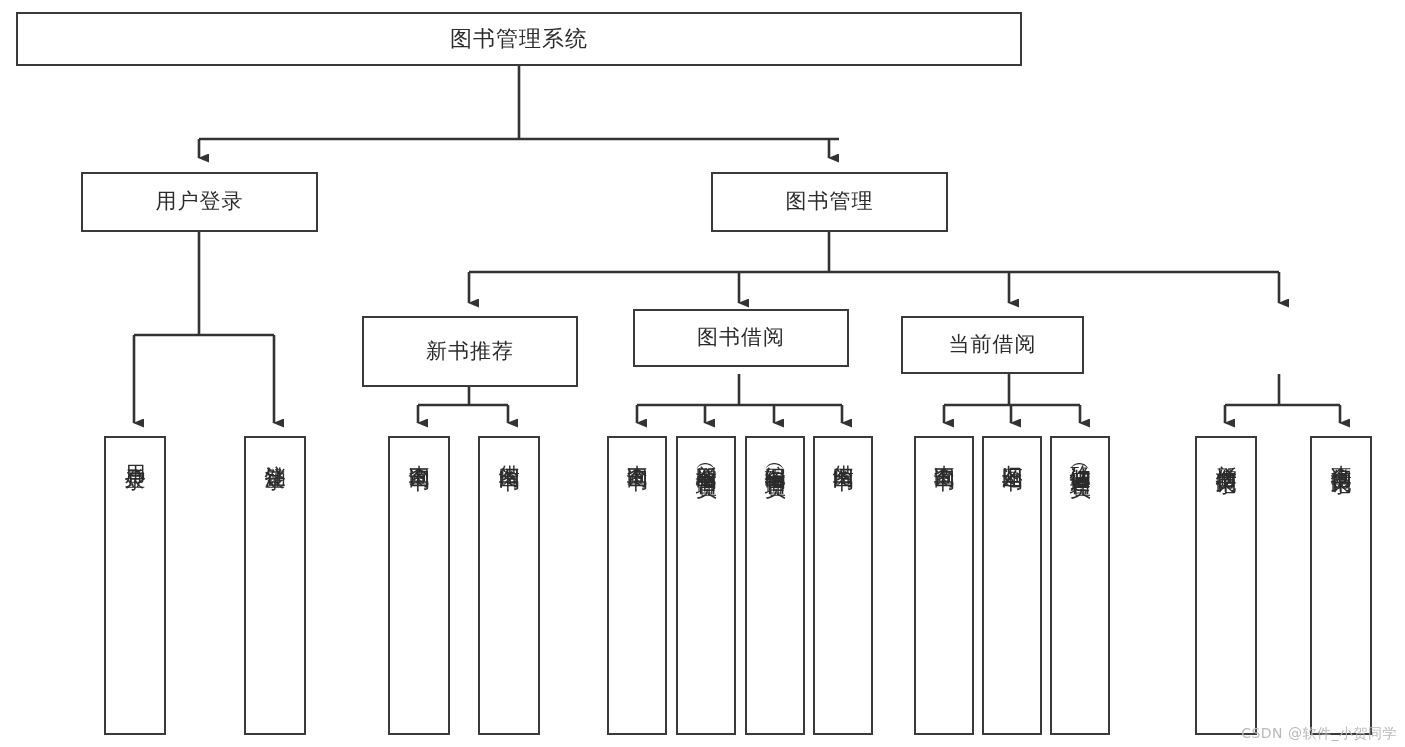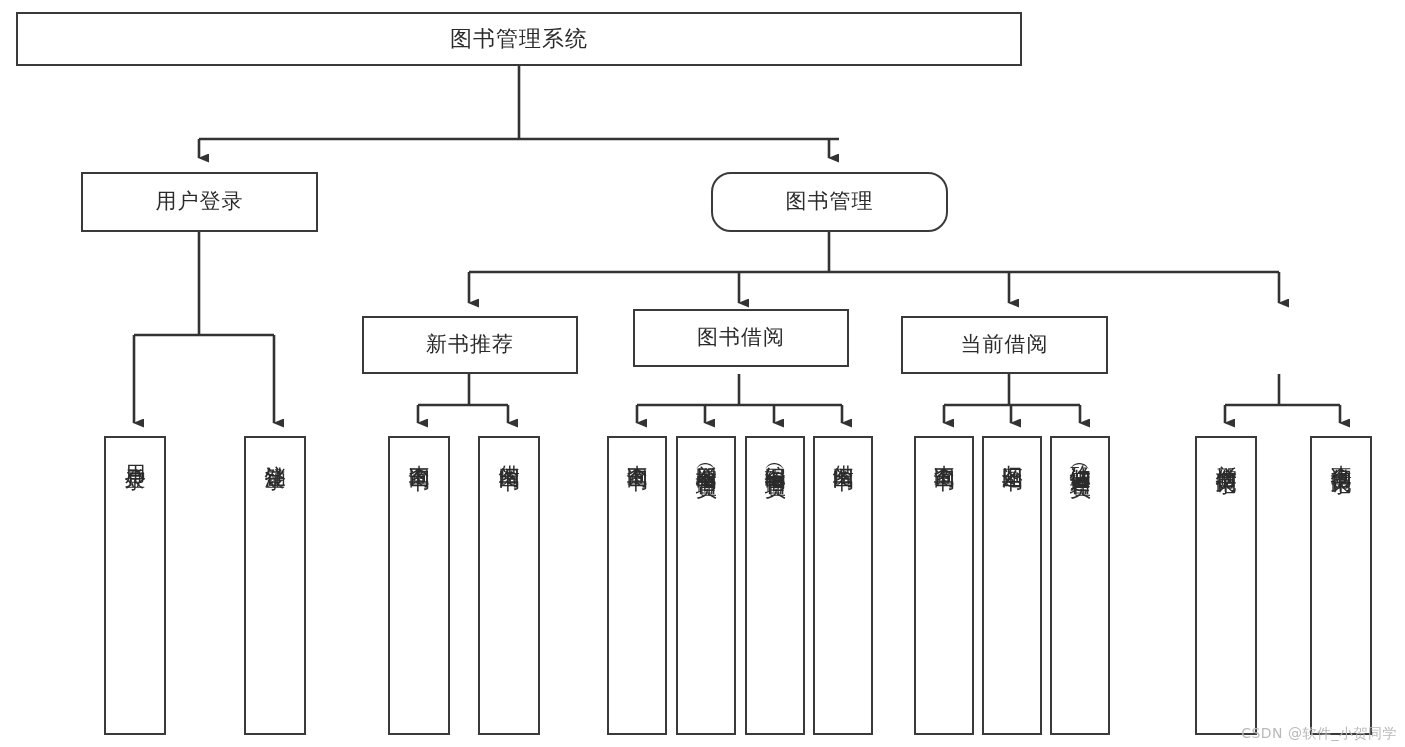--- a/index.html
+++ b/index.html
@@ -123,31 +123,31 @@
     </g>
   </svg>
 
   <div class="node horiz root" style="left:16px; top:12px; width:1006px; height:54px;">
     <span>图书管理系统</span>
   </div>
 
   <div class="node horiz" style="left:81px; top:172px; width:237px; height:60px;">
     <span>用户登录</span>
   </div>
-  <div class="node horiz" style="left:711px; top:172px; width:237px; height:60px;border-radius:20px;">
+  <div class="node horiz" style="left:711px; top:172px; width:237px; height:60px;">
     <span>图书管理</span>
   </div>
 
-  <div class="node horiz" style="left:362px; top:316px; width:216px; height:58px;">
+  <div class="node horiz" style="left:362px; top:316px; width:216px; height:71px;">
     <span>新书推荐</span>
   </div>
   <div class="node horiz" style="left:633px; top:309px; width:216px; height:58px;">
     <span>图书借阅</span>
   </div>
-  <div class="node horiz" style="left:901px; top:316px; width:207px; height:58px;">
+  <div class="node horiz" style="left:901px; top:316px; width:183px; height:58px;">
     <span>当前借阅</span>
   </div>
 
   <div class="node leaf" style="left:104px; top:436px; width:62px; height:299px;">
     <span class="vtext">用户登录</span>
   </div>
   <div class="node leaf" style="left:244px; top:436px; width:62px; height:299px;">
     <span class="vtext">注销登录</span>
   </div>
 

